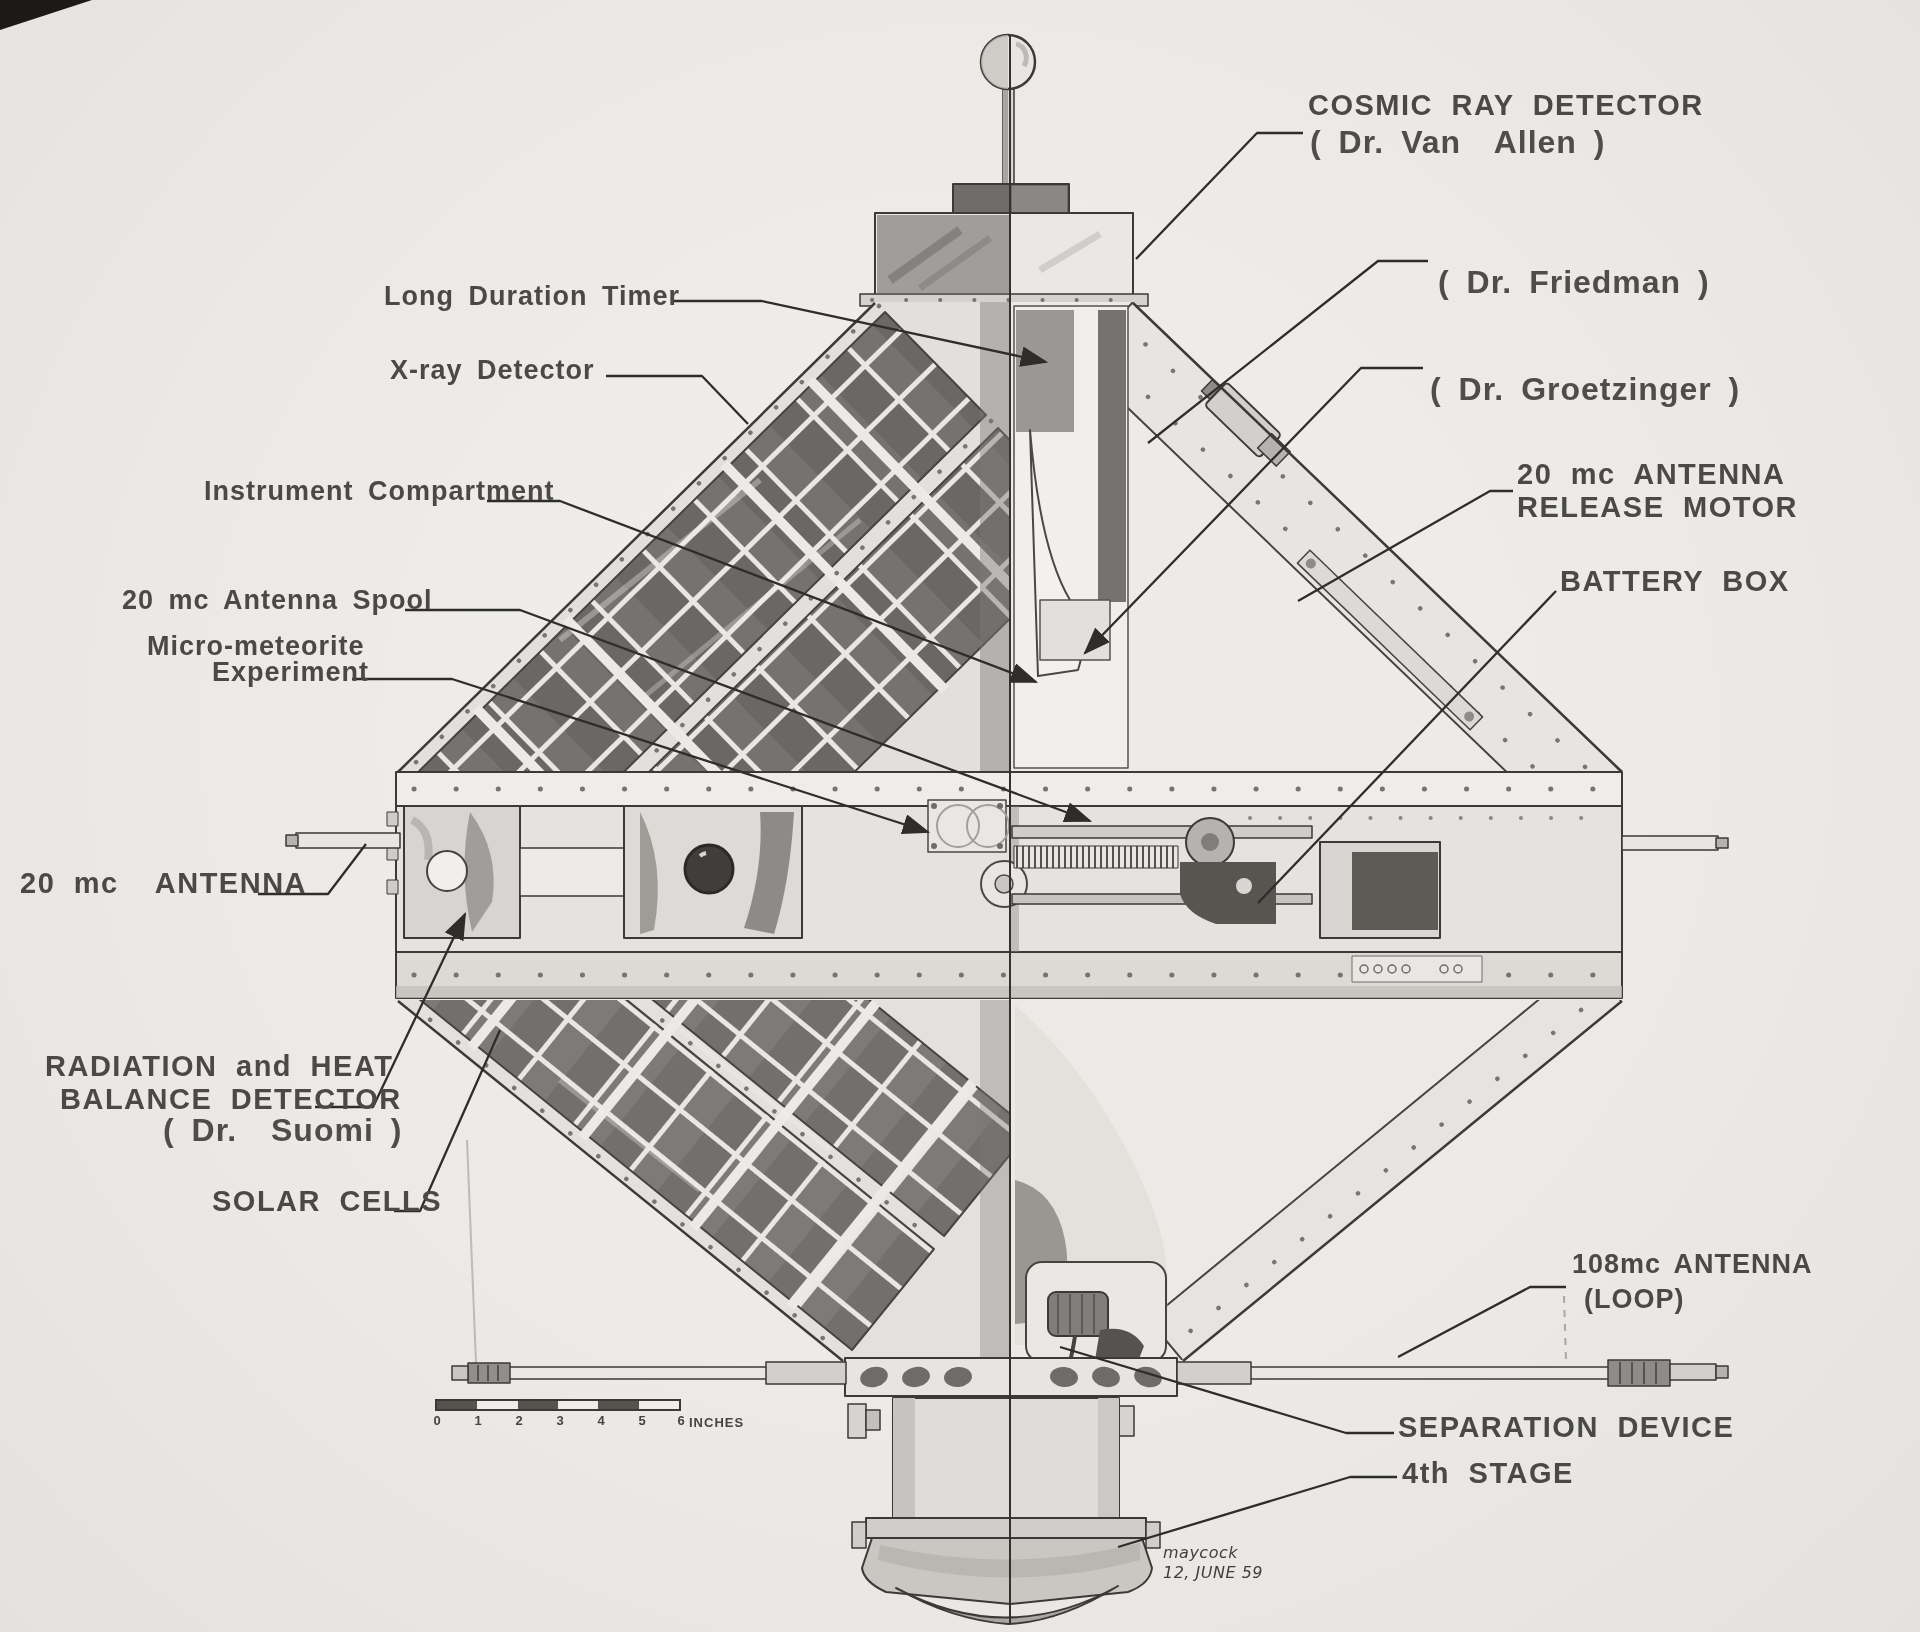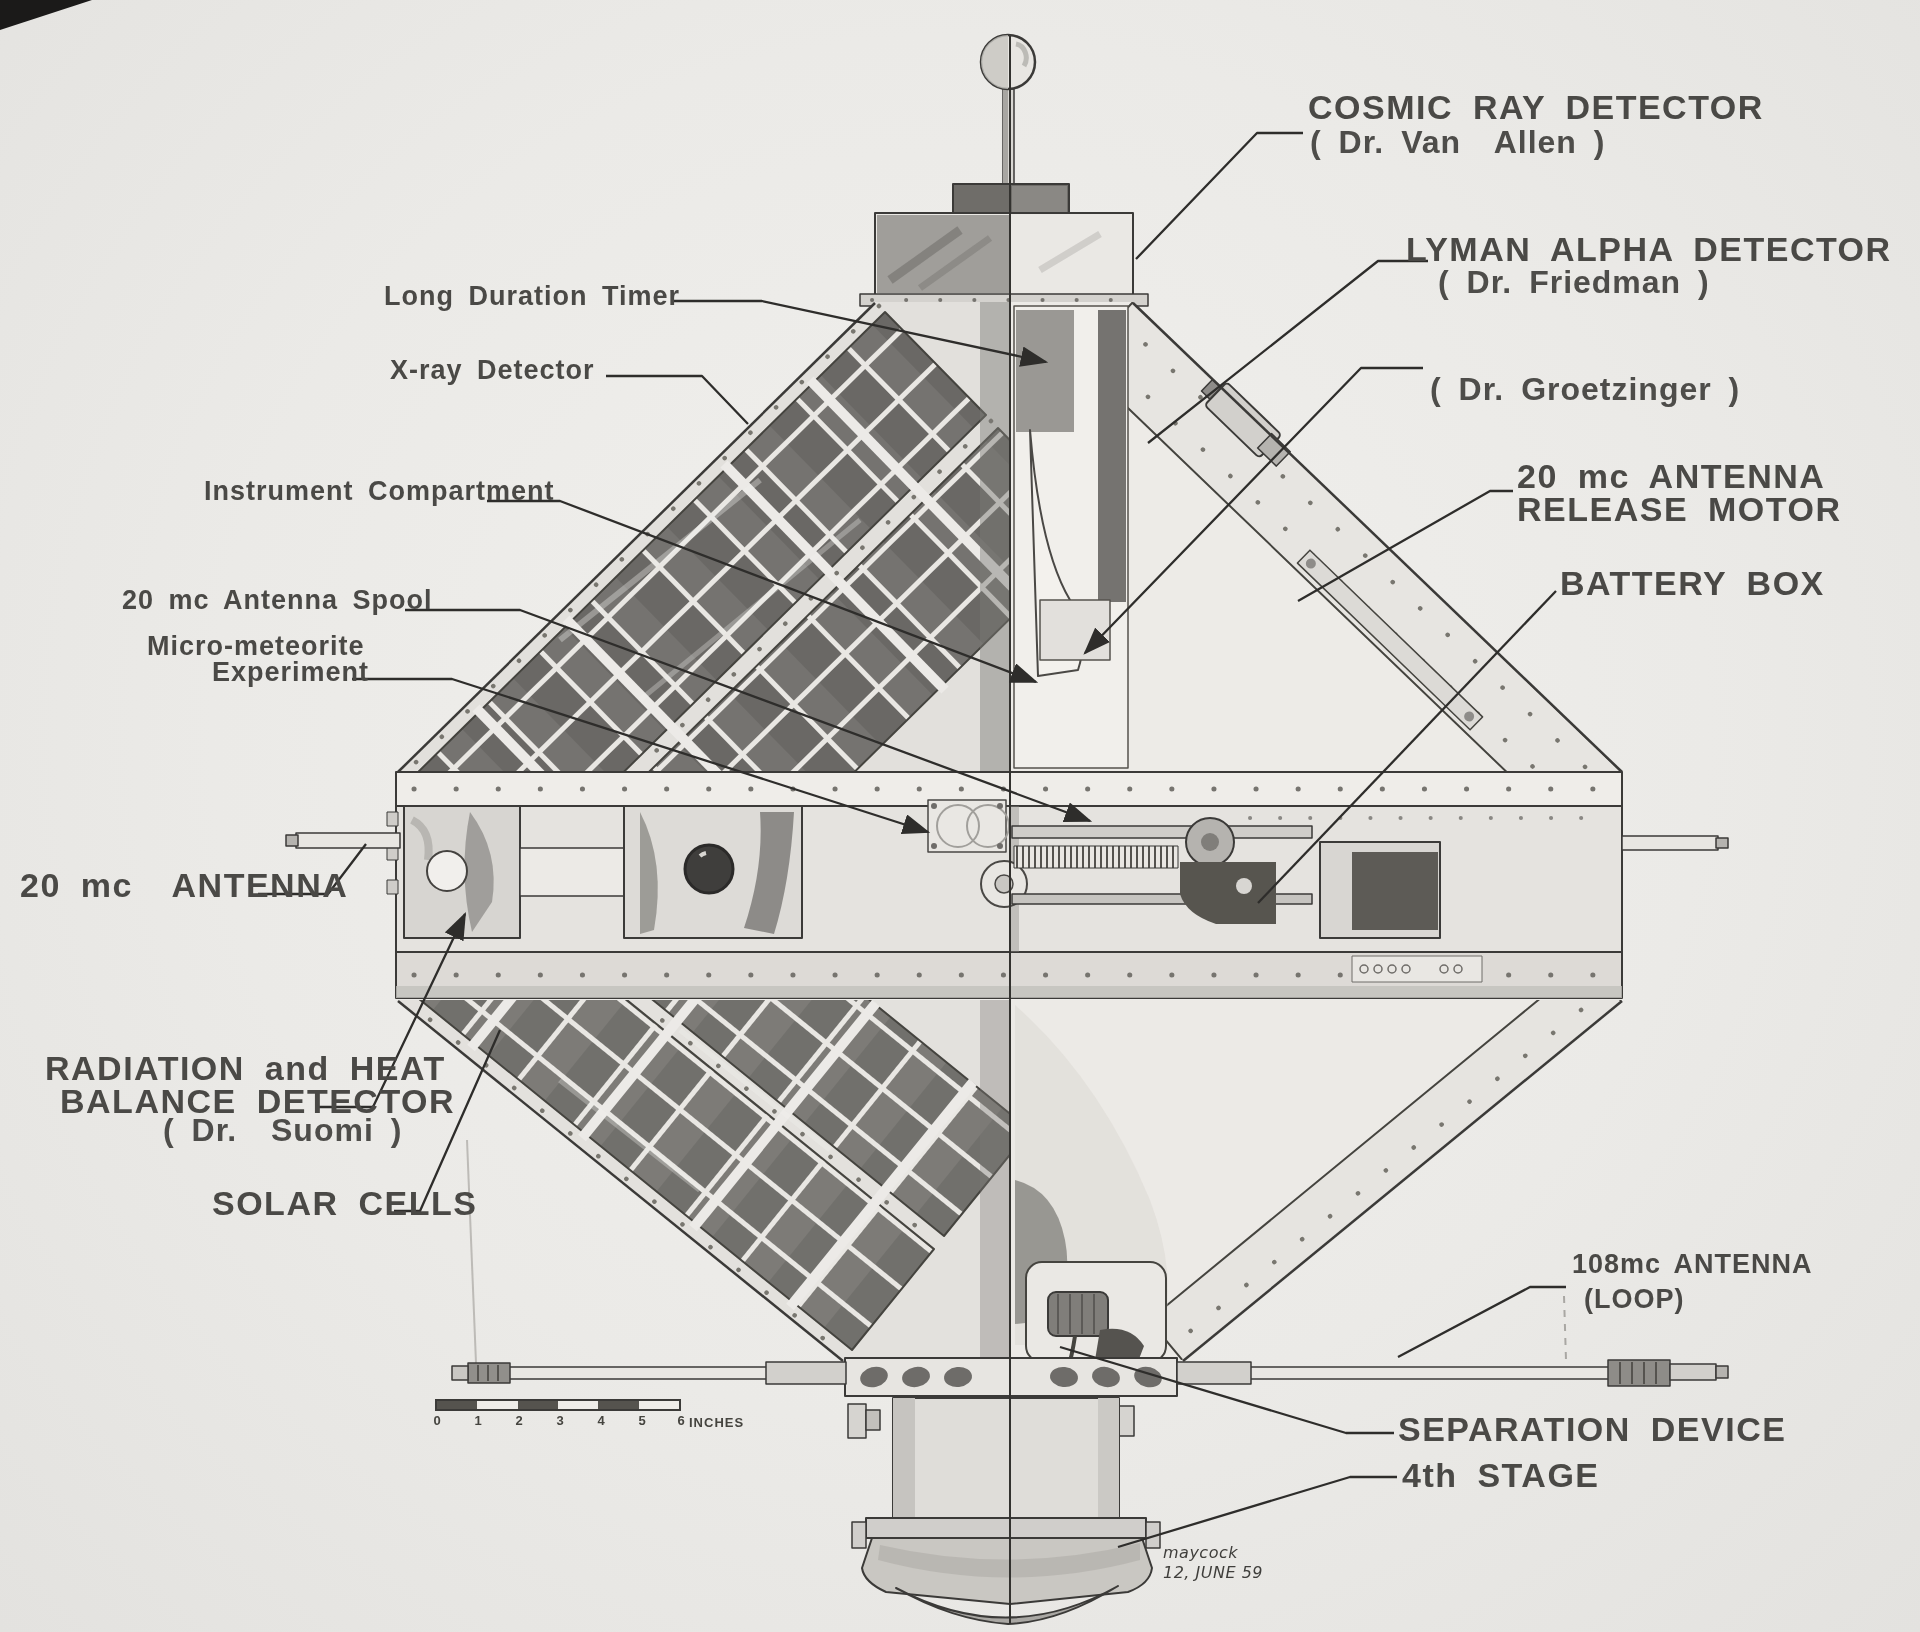--- a/index.html
+++ b/index.html
@@ -6,21 +6,21 @@
   #photo{
     position:relative;width:1920px;height:1632px;overflow:hidden;
     background:radial-gradient(ellipse at 50% 45%, #f1f0ed 0%, #ebeae7 55%, #e3e2df 100%);
     font-family:"Liberation Sans",sans-serif;
   }
   #art{position:absolute;left:0;top:0;}
   .lbl{
     position:absolute;font-family:"Liberation Sans",sans-serif;font-weight:bold;
     color:#4a4946;white-space:pre;line-height:1.05;
   }
-  .caps{font-size:34px;letter-spacing:1.5px;word-spacing:9px;}
+  .caps{font-size:29px;letter-spacing:1.5px;word-spacing:9px;}
   .lower{font-size:27px;letter-spacing:1px;word-spacing:6px;}
   .credit{font-size:32px;letter-spacing:1px;word-spacing:7px;color:#4e4d4a;}
   .small-caps{font-size:27px;letter-spacing:1px;word-spacing:5px;}
   #scalebar{position:absolute;left:435px;top:1399px;width:300px;}
   #scalebar .bar{display:flex;width:246px;height:12px;border:2px solid #3b3a38;box-sizing:border-box;}
   #scalebar .seg{flex:1 1 0;}
   #scalebar .seg.d{background:#55534e;}
   #scalebar .seg.l{background:#efede9;}
   #scalebar .tickrow{position:relative;height:16px;margin-top:2px;}
   #scalebar .tick{
@@ -324,21 +324,20 @@
       <polyline points="394,1211 420,1211 500,1030"></polyline>
       <polyline points="1566,1287 1530,1287 1398,1357"></polyline>
       <polyline points="1394,1433 1346,1433 1060,1347"></polyline>
       <polyline points="1397,1477 1350,1477 1118,1547"></polyline>
     </g>
   </svg>
 
   <div class="lbl caps" style="left:1308px;top:90px;">COSMIC RAY DETECTOR</div>
   <div class="lbl credit" style="left:1310px;top:126px;">( Dr. Van  Allen )</div>
 
-  <div class="lbl caps" style="left:1406px;top:232px;">LYMAN ALPHA DETECTOR</div>
   <div class="lbl credit" style="left:1438px;top:266px;">( Dr. Friedman )</div>
 
   <div class="lbl credit" style="left:1430px;top:373px;">( Dr. Groetzinger )</div>
 
   <div class="lbl caps" style="left:1517px;top:459px;">20 mc ANTENNA</div>
   <div class="lbl caps" style="left:1517px;top:492px;">RELEASE MOTOR</div>
 
   <div class="lbl caps" style="left:1560px;top:566px;">BATTERY BOX</div>
 
   <div class="lbl lower" style="left:384px;top:282px;">Long Duration Timer</div>

